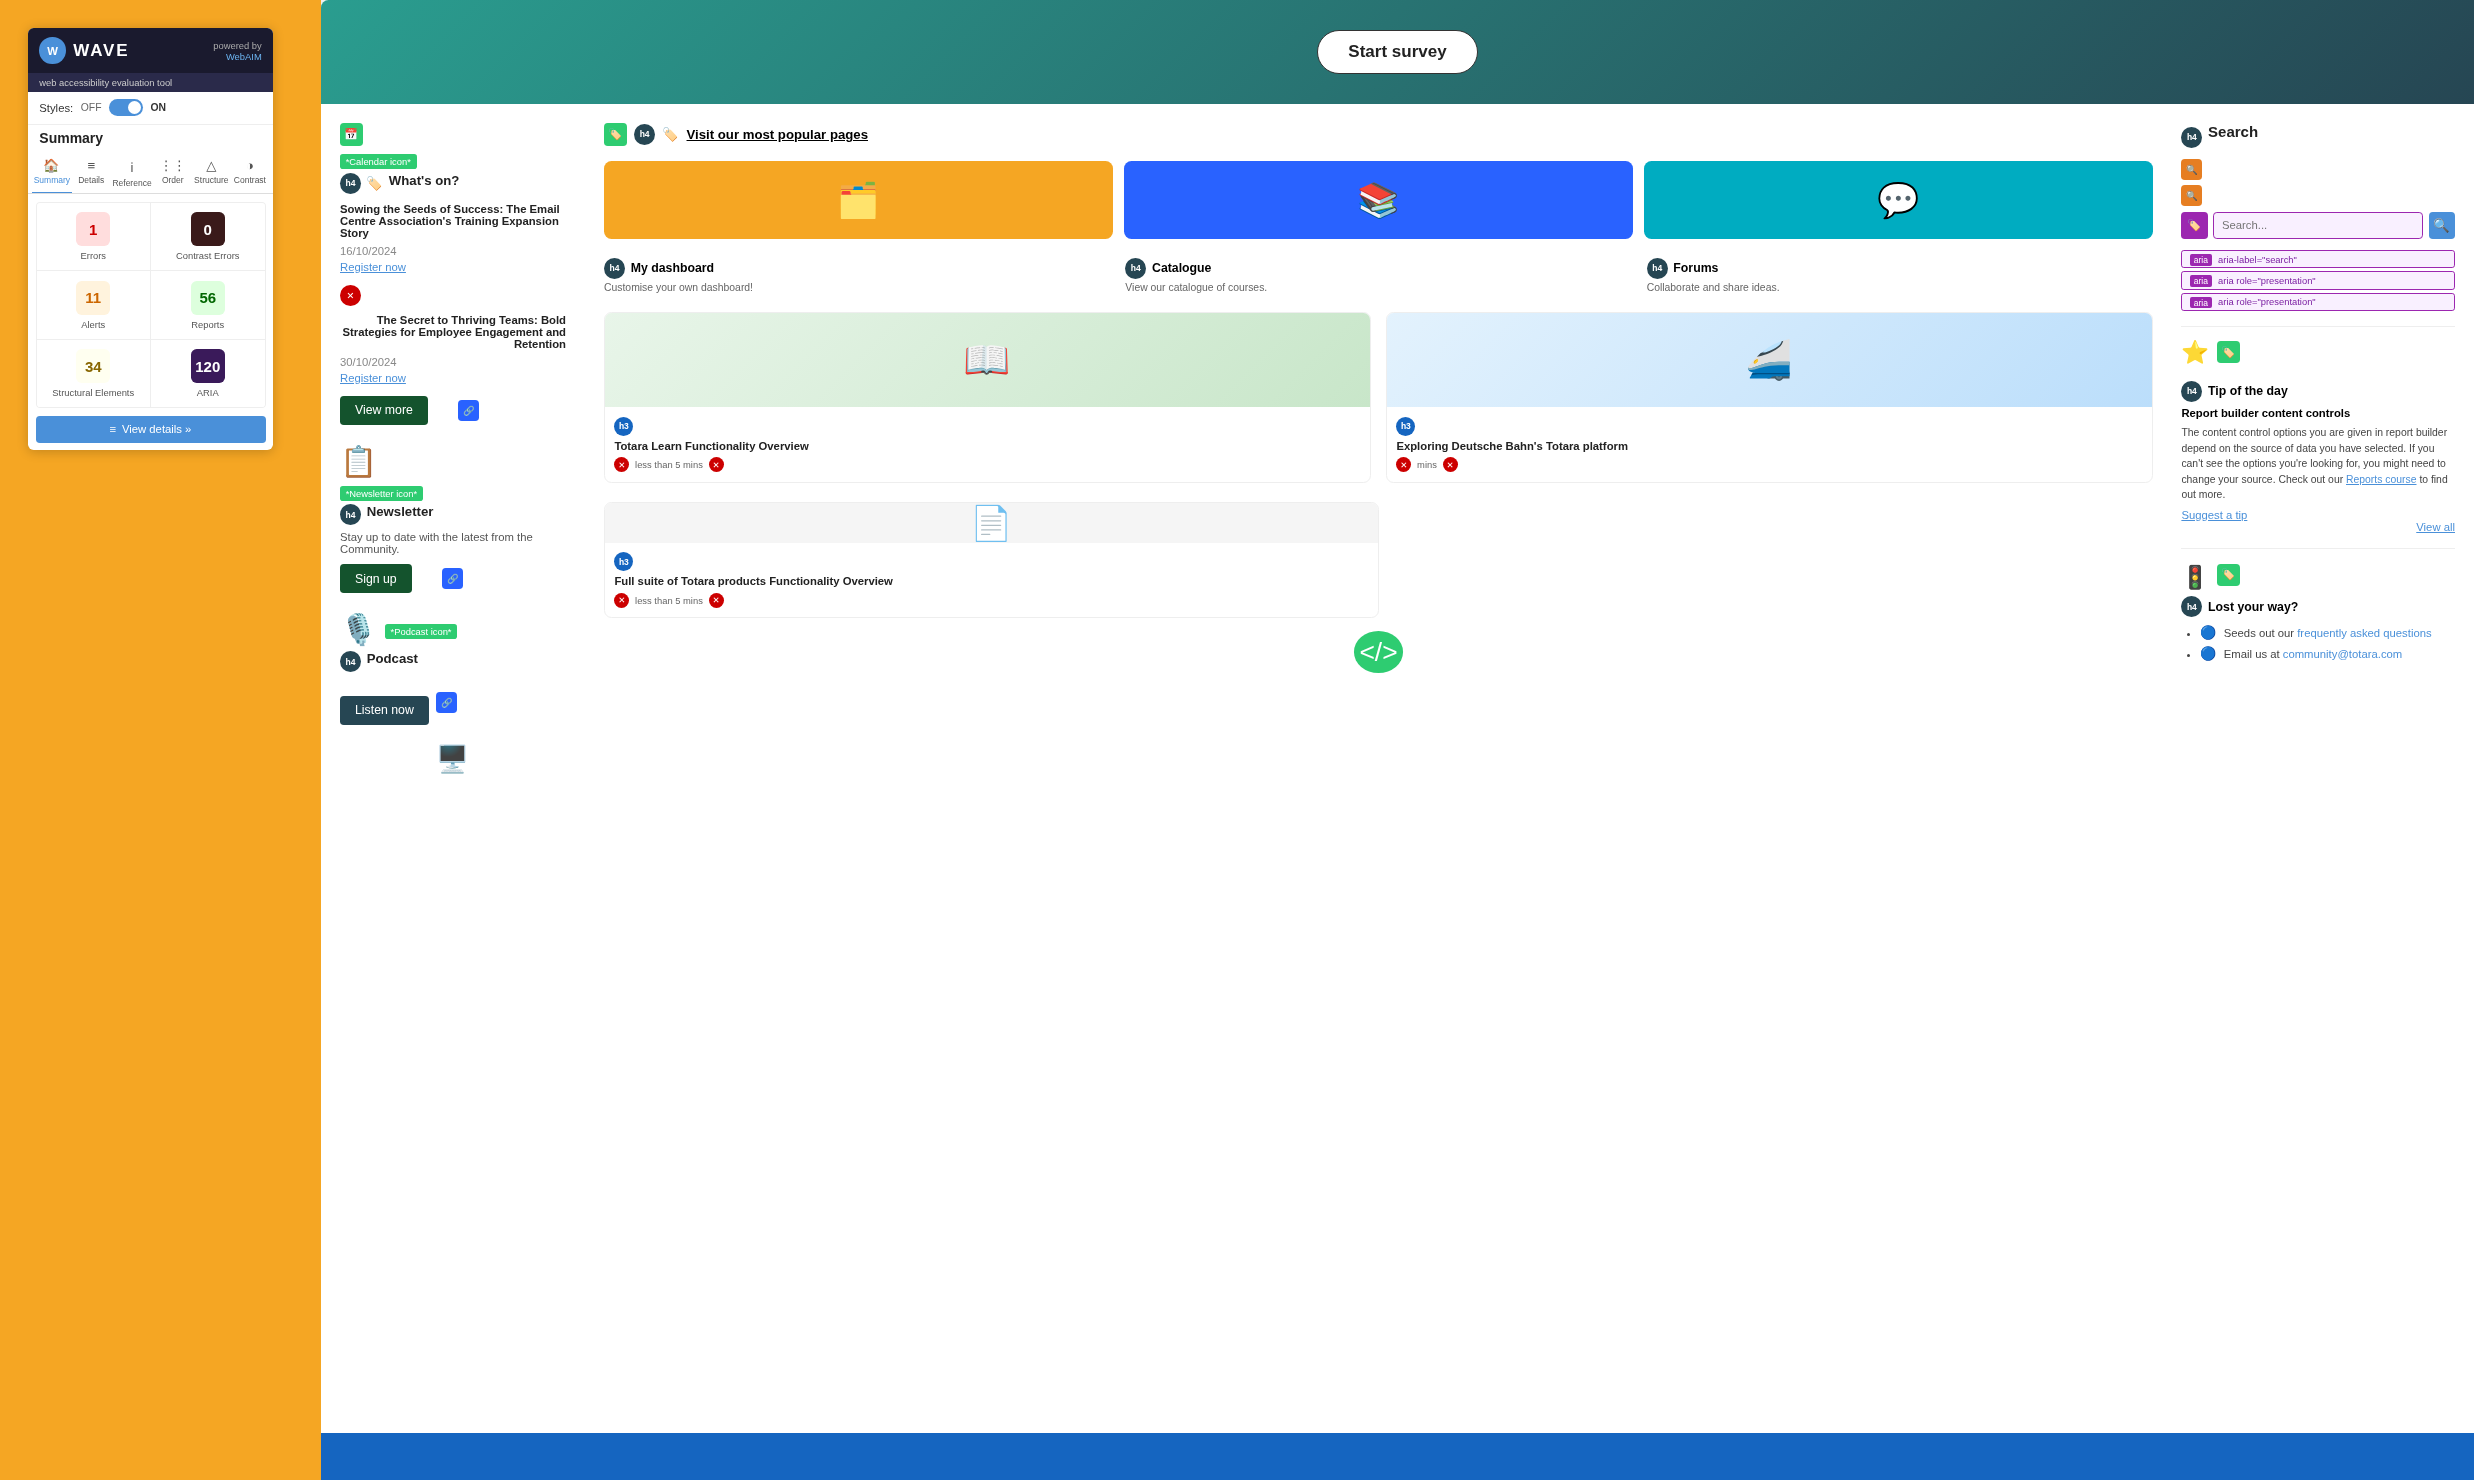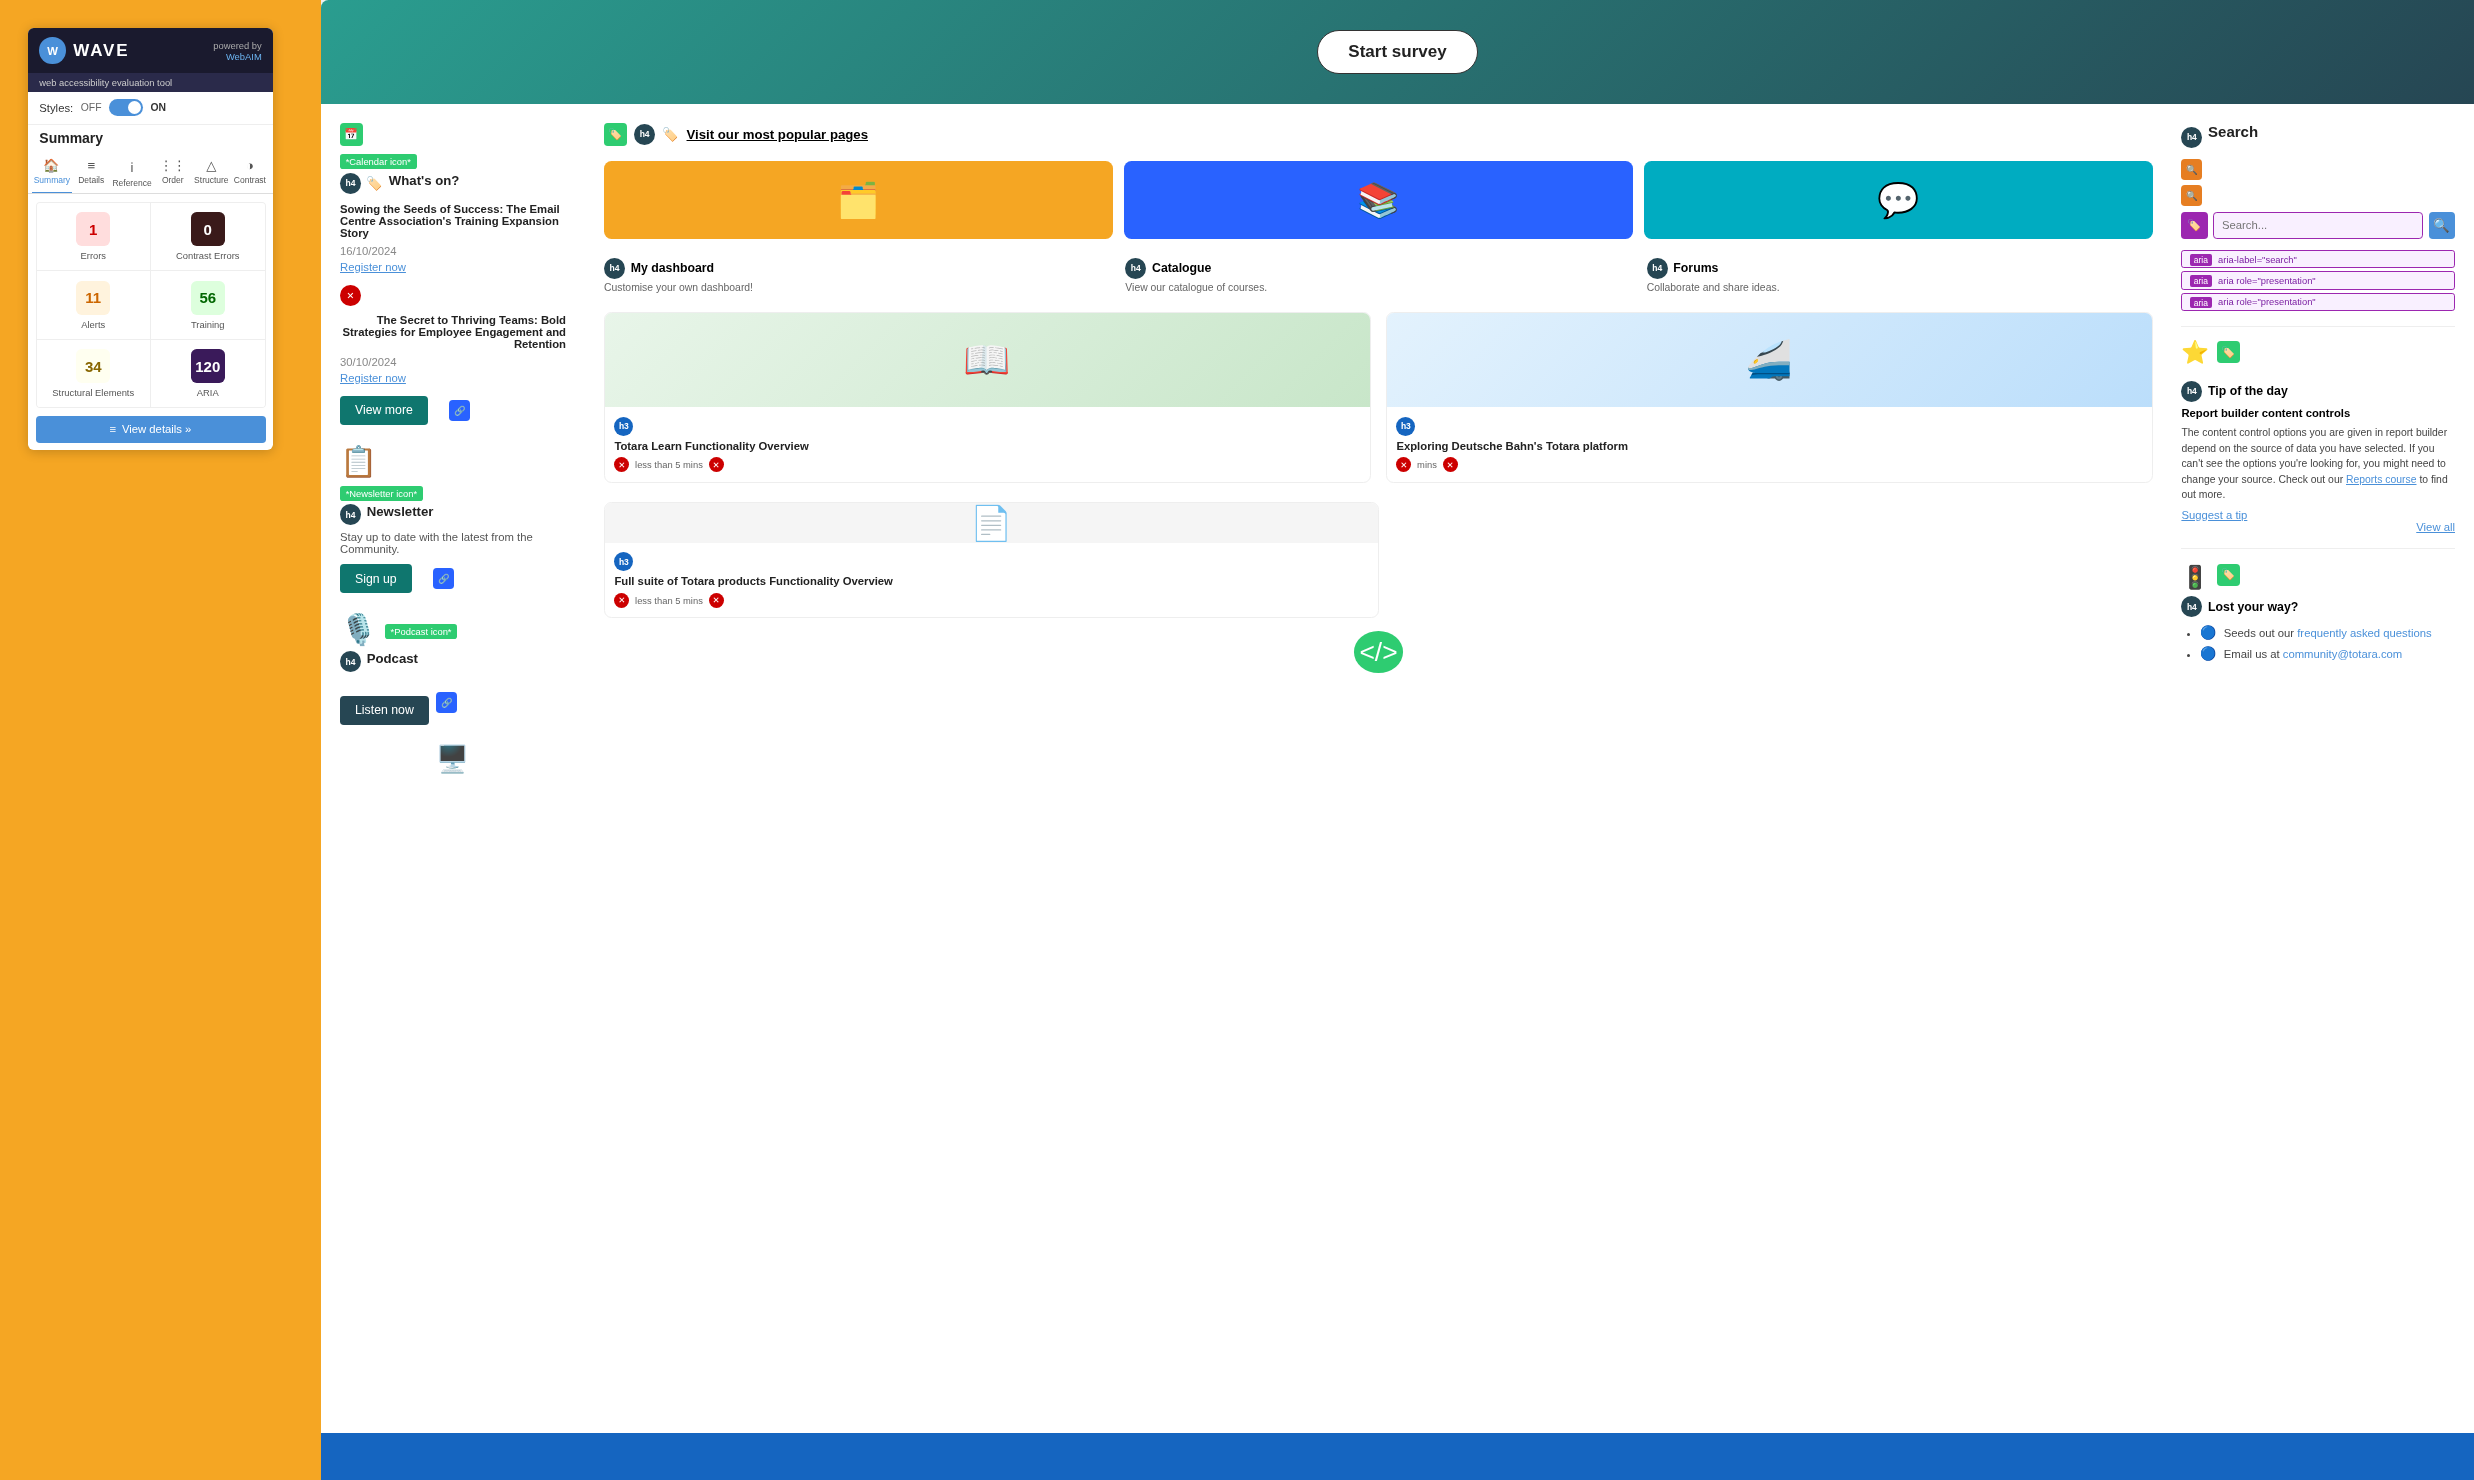--- a/index.html
+++ b/index.html
@@ -253,28 +253,28 @@
       width: 21px; height: 21px;
       background: #cc0000;
       color: white;
       border-radius: 50%;
       display: inline-flex;
       align-items: center;
       justify-content: center;
       font-size: 9.4px;
     }
     .action-btn {
-      background: #0f766e;
+      background: #14532d;
       color: white;
       border: none;
       border-radius: 3.8px;
       padding: 7.5px 15px;
       font-size: 12.3px;
       cursor: pointer;
-      margin-right: 14px;
+      margin-right: 23px;
     }
     .listen-btn {
       background: #264653;
       color: white;
       border: none;
       border-radius: 3.8px;
       padding: 7.5px 15px;
       font-size: 12.3px;
       cursor: pointer;
       margin-top: 16px;
@@ -582,21 +582,21 @@
     <div class="wave-stat-cell">
       <div class="wave-stat-badge badge-orange">
         <span>11</span>
       </div>
       <div class="wave-stat-label">Alerts</div>
     </div>
     <div class="wave-stat-cell">
       <div class="wave-stat-badge badge-green">
         <span>56</span>
       </div>
-      <div class="wave-stat-label">Training</div>
+      <div class="wave-stat-label">Reports</div>
     </div>
     <div class="wave-stat-cell">
       <div class="wave-stat-badge badge-yellow">
         <span>34</span>
       </div>
       <div class="wave-stat-label">Structural Elements</div>
     </div>
     <div class="wave-stat-cell">
       <div class="wave-stat-badge badge-purple">
         <span>120</span>

